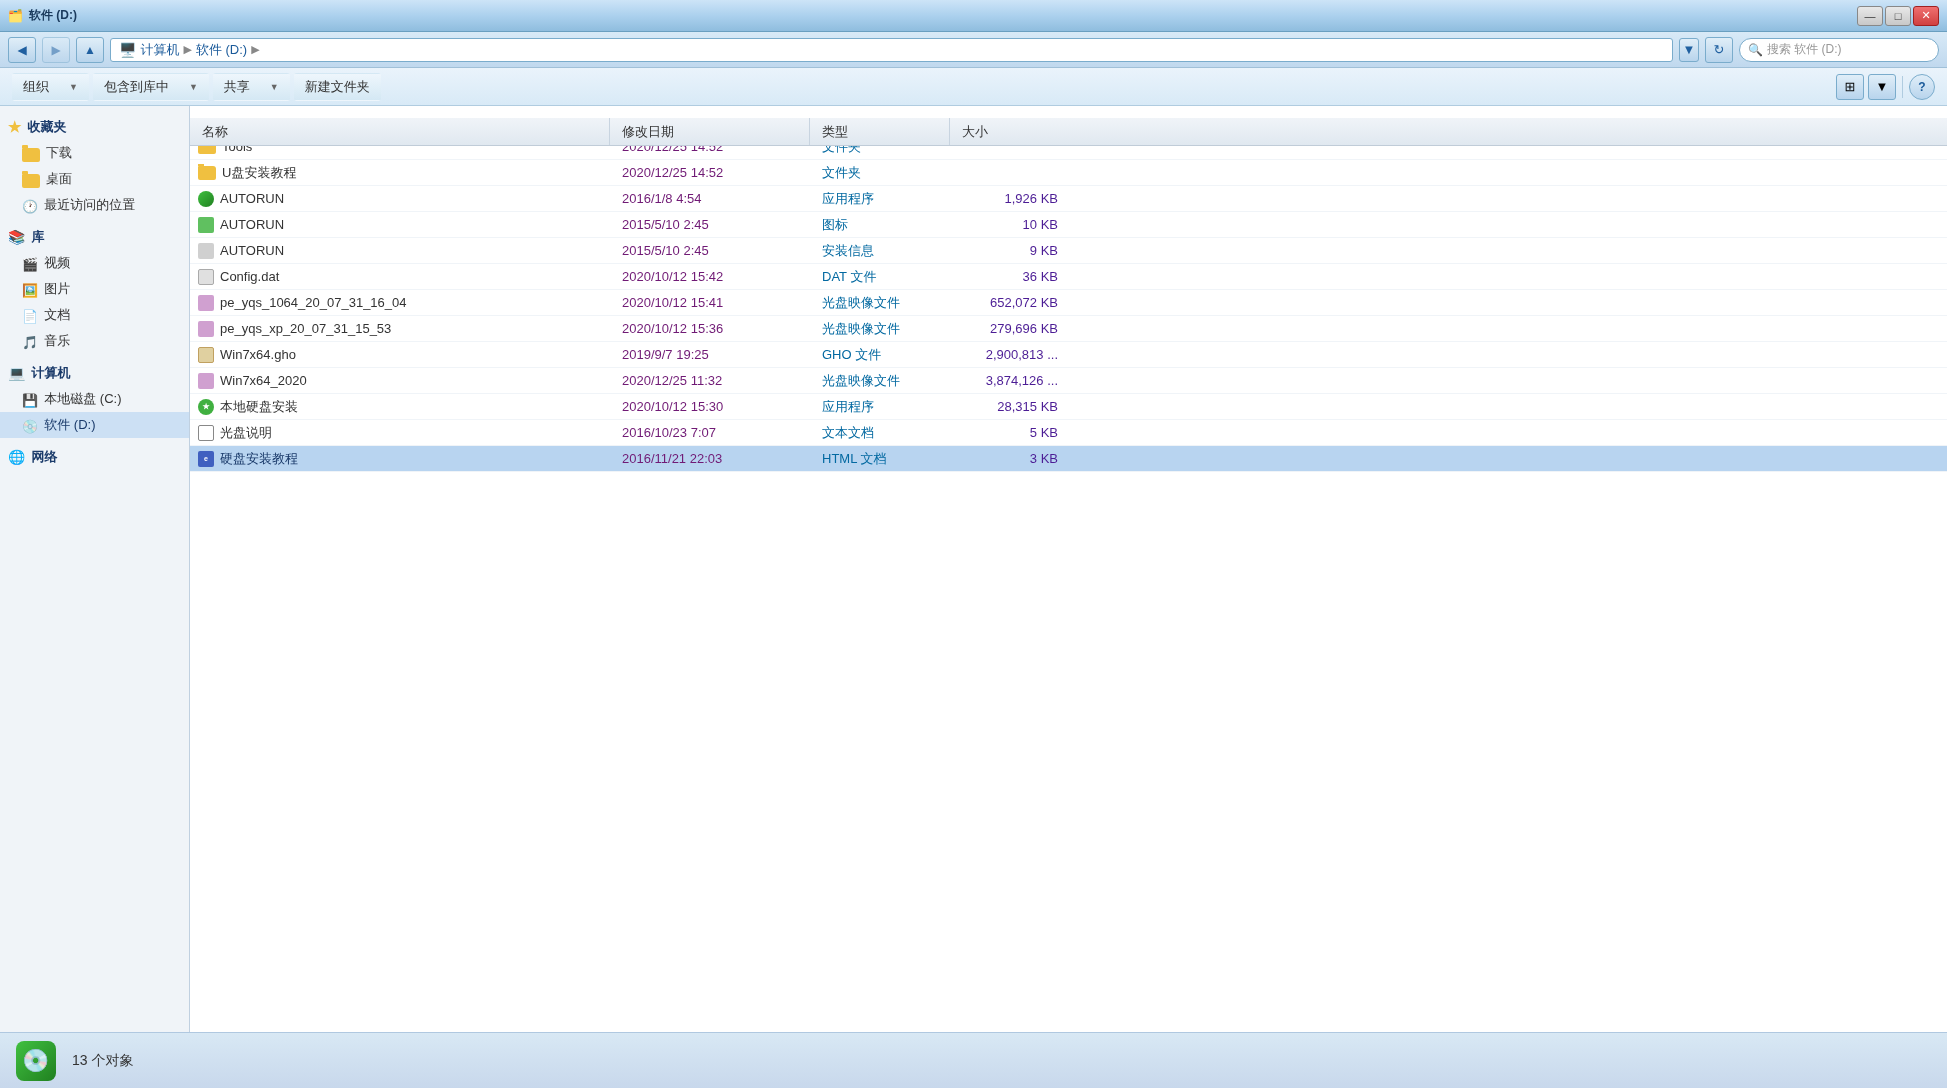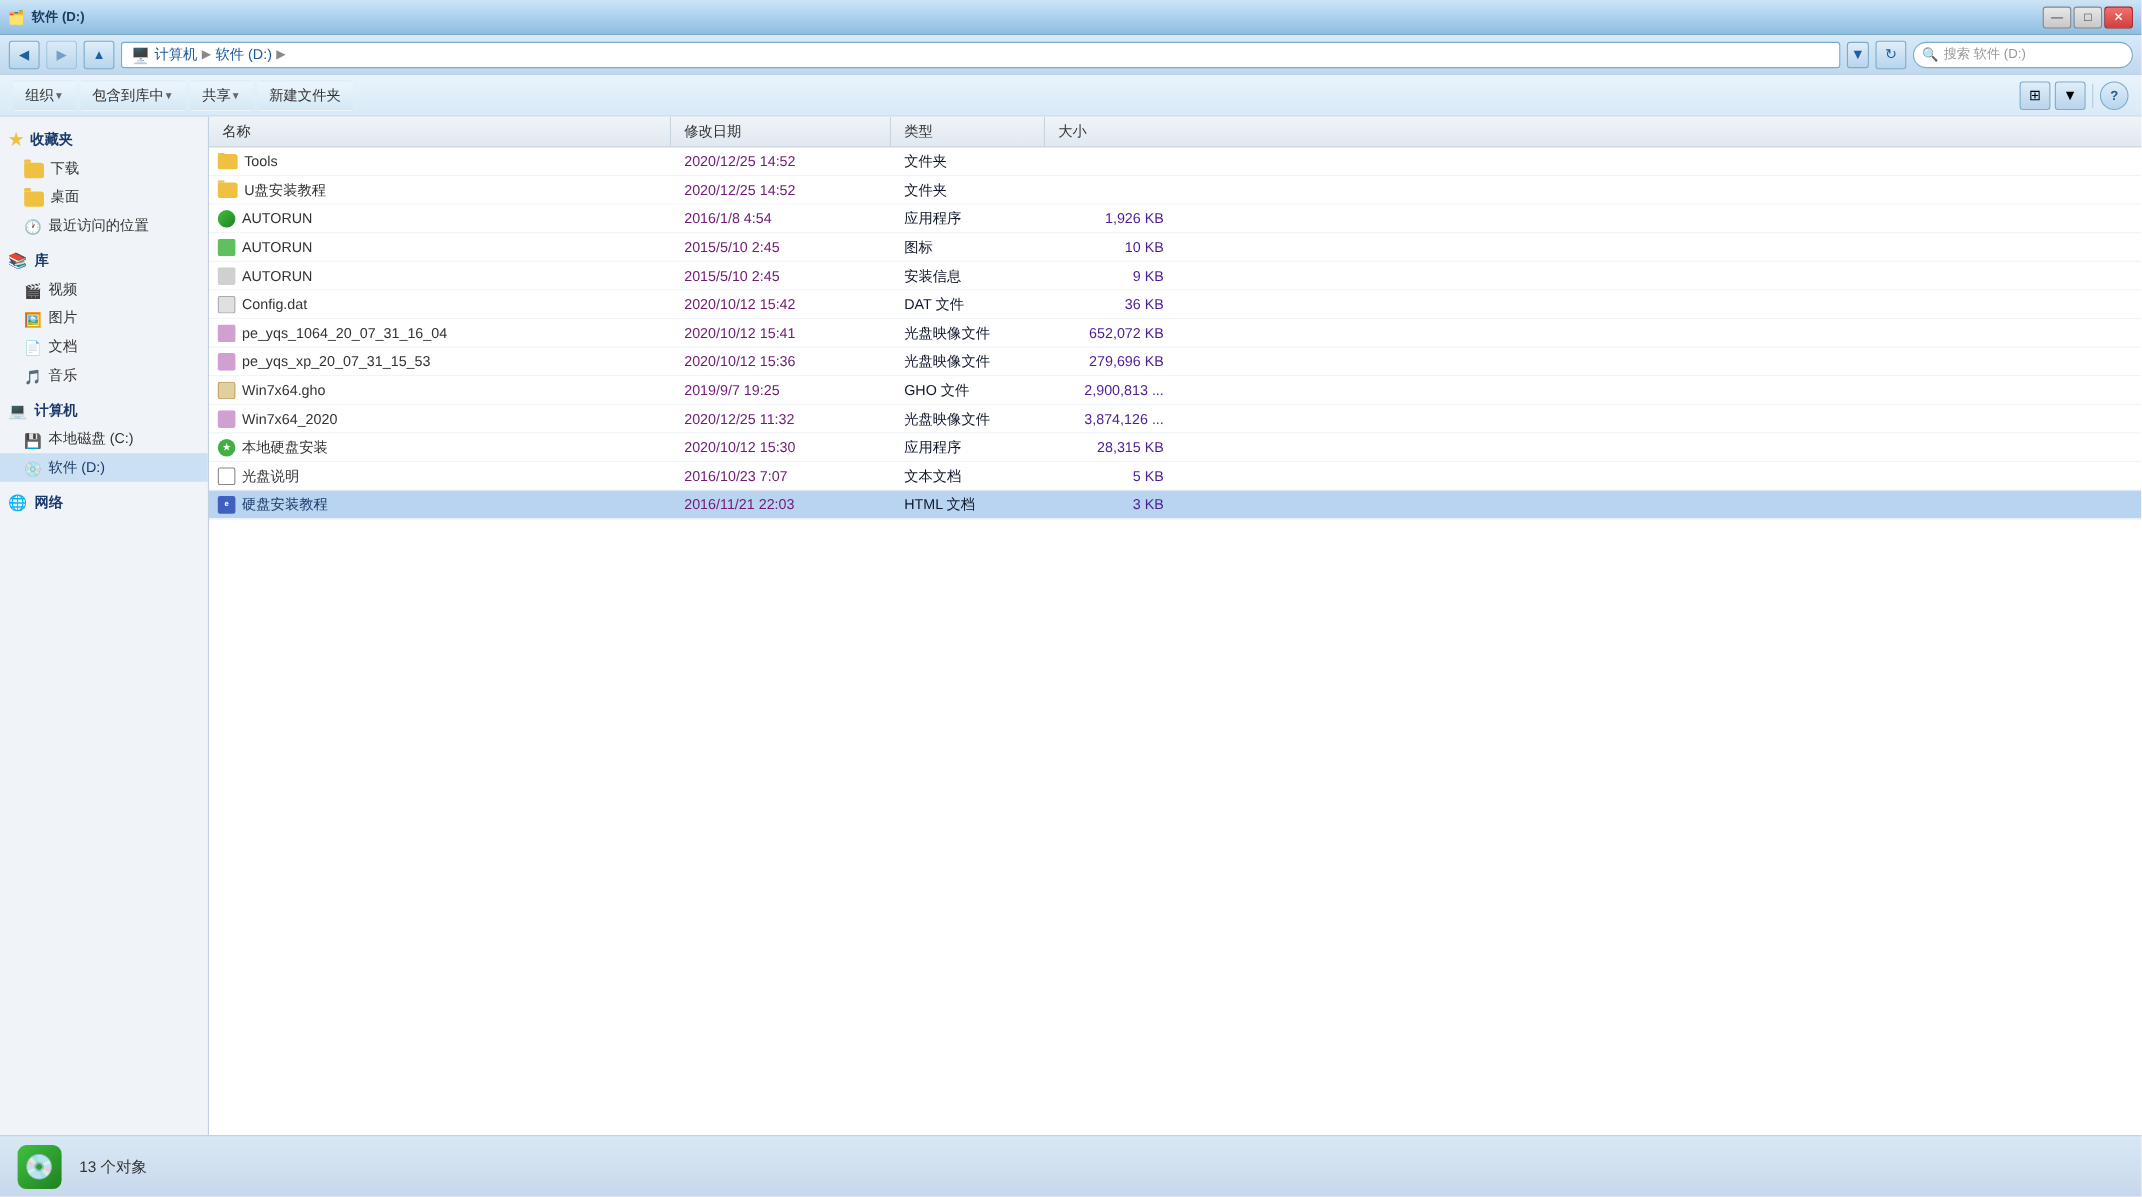--- a/index.html
+++ b/index.html
@@ -155,21 +155,21 @@
       border-bottom: 1px solid #b0cce0;
     }
     .tool-btn {
       height: 28px;
       padding: 0 10px;
       background: linear-gradient(to bottom, #eef6fc, #d4e8f4);
       border: 1px solid transparent;
       border-radius: 3px;
       display: flex;
       align-items: center;
-      gap: 0;
+      gap: 20px;
       cursor: pointer;
       color: #333;
       font-size: 13px;
       justify-content: center;
     }
     .tool-btn .arrow {
       font-size: 9px;
       color: #666;
     }
     .toolbar-sep {
@@ -259,21 +259,21 @@
       overflow-y: auto;
       background: white;
     }
     .column-header {
       display: flex;
       align-items: center;
       height: 28px;
       background: linear-gradient(to bottom, #f0f4f8, #e0e8f0);
       border-bottom: 1px solid #c0ccd8;
       position: sticky;
-      top: 0;
+      top: 12px;
       z-index: 10;
     }
     .col-name {
       width: 420px;
       padding: 0 12px;
       font-size: 13px;
       color: #333;
       font-weight: normal;
       cursor: pointer;
       display: flex;
@@ -341,21 +341,21 @@
     .file-row .cell-date {
       width: 200px;
       padding: 0 12px;
       font-size: 13px;
       color: #701a75;
     }
     .file-row .cell-type {
       width: 140px;
       padding: 0 12px;
       font-size: 13px;
-      color: #0f172a;
+      color: #0369a1;
     }
     .file-row .cell-size {
       width: 120px;
       padding: 0 12px;
       font-size: 13px;
       color: #4c1d95;
       text-align: right;
     }
 
     

